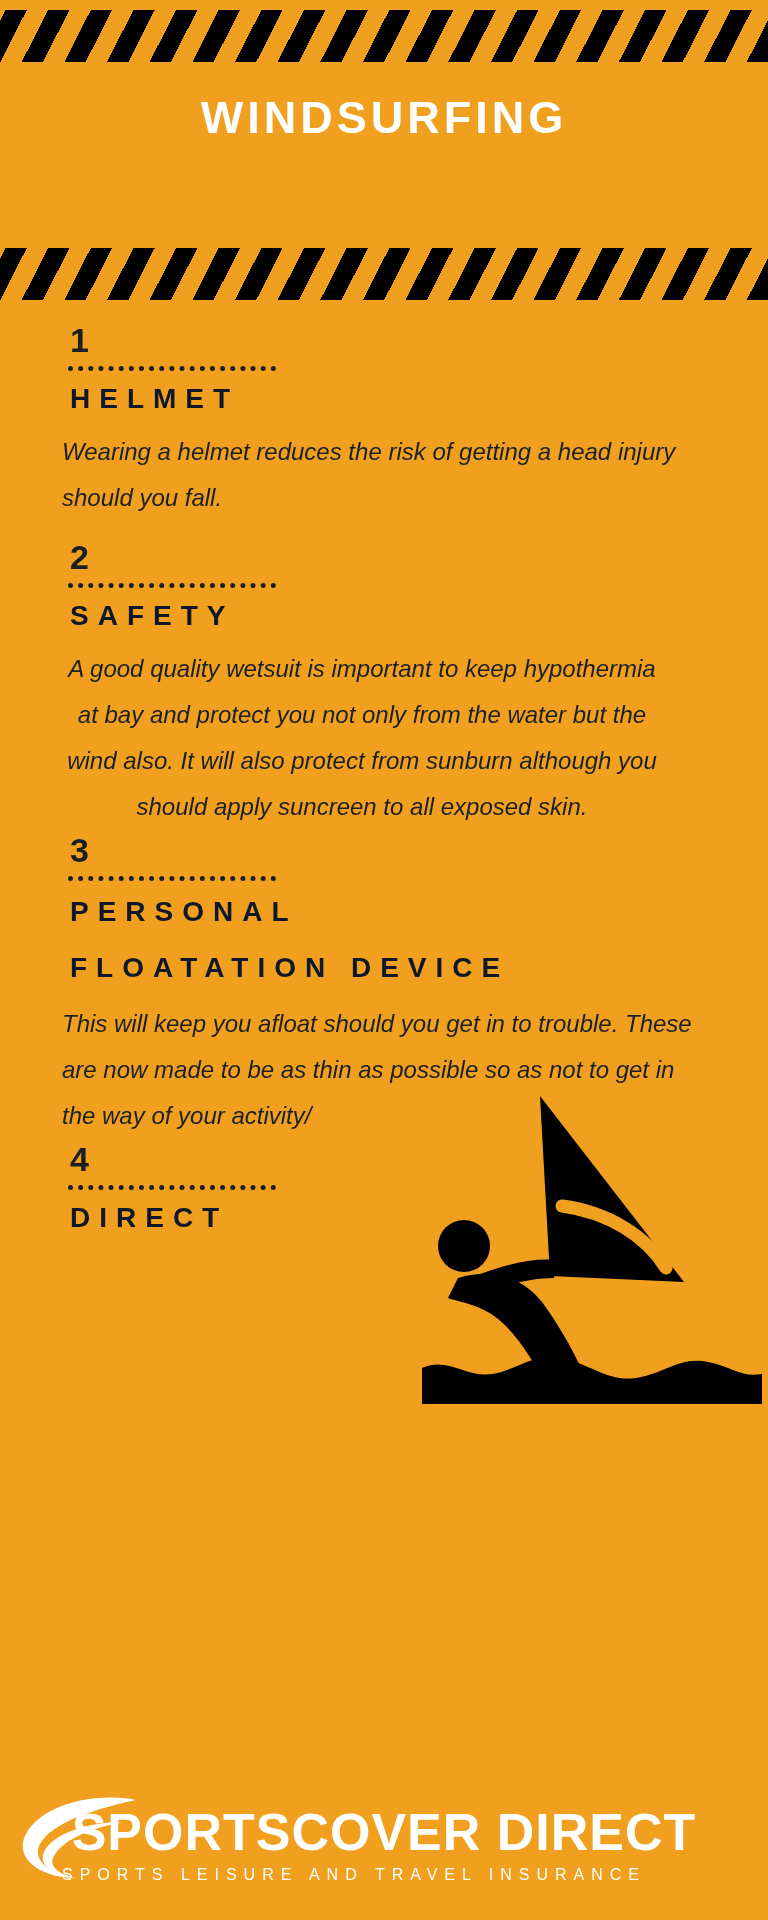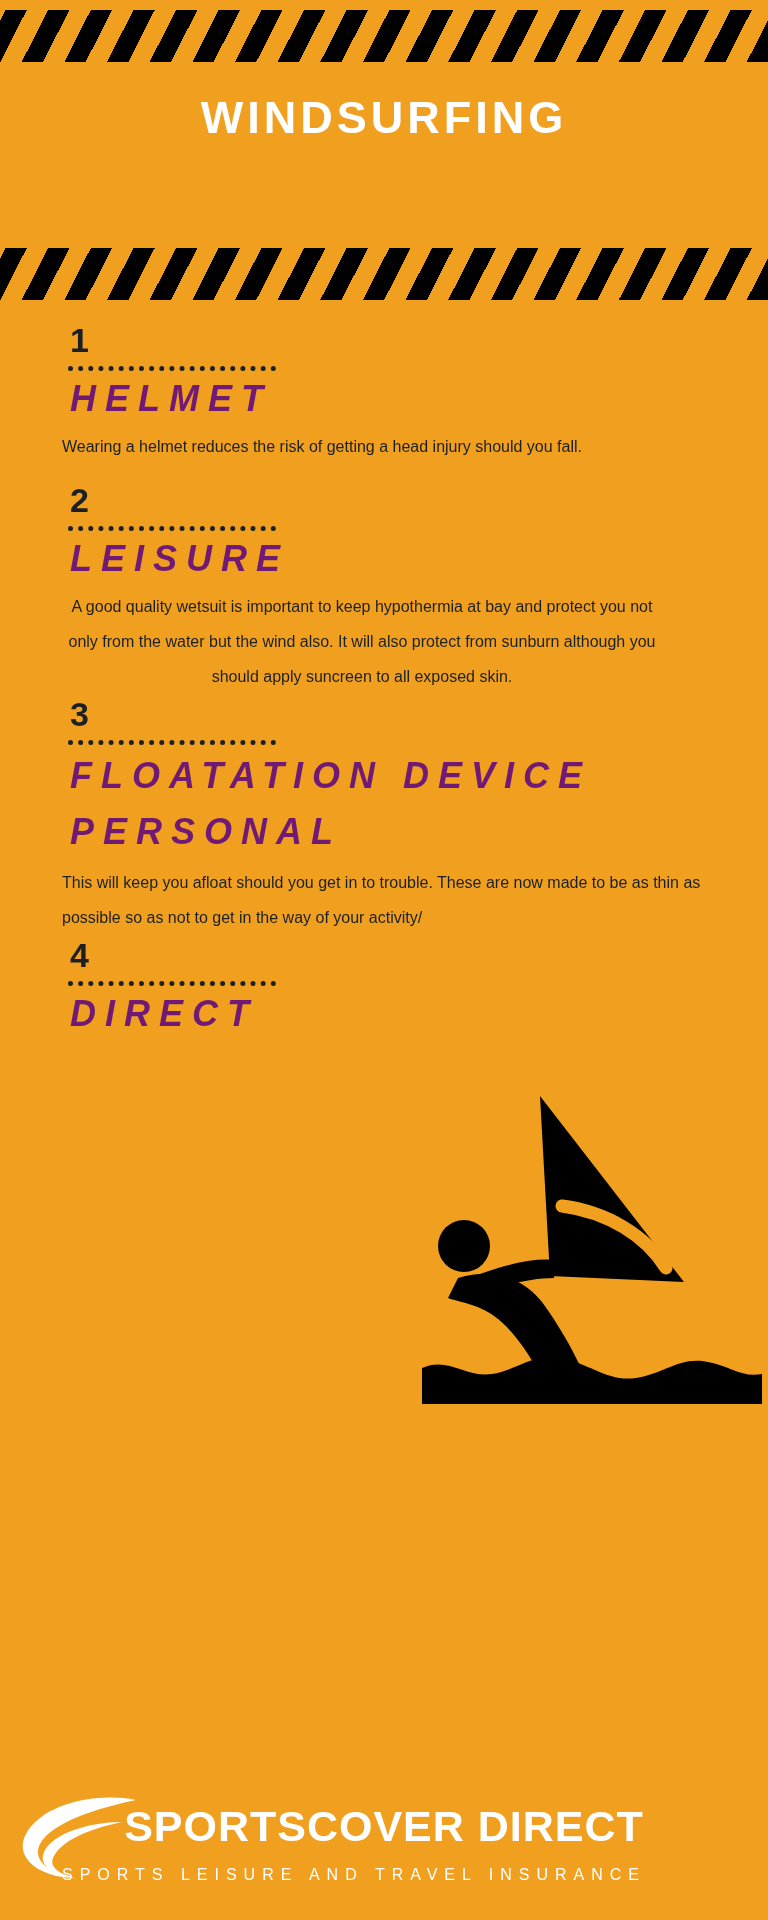--- a/index.html
+++ b/index.html
@@ -72,34 +72,34 @@
     line-height: 40px;
     padding-left: 8px;
   }
   .dots {
     margin: 6px 0 8px 6px;
     width: 208px;
     height: 0;
     border-top: 5px dotted #1c2024;
   }
   .head {
-    color: #701a75;
-    font-weight: bold;
-    font-size: 36px;
+    color: #0f172a;
+    font-weight: bold;
+    font-size: 28px;
     letter-spacing: 9px;
     line-height: 40px;
     padding-left: 8px;
     margin-bottom: 10px;
-    font-style: italic;
   }
   .body-text {
     color: #1c2024;
-    font-size: 16px;
-    line-height: 35px;
+    font-size: 24px;
+    line-height: 46px;
     max-width: 660px;
+    font-style: italic;
   }
   .sec1 { margin-bottom: 16px; }
   .sec2 .body-text { max-width: 600px; text-align: center; }
   .sec3 .head { line-height: 46px; }
   .sec4 { }
   .sec4 .body-text {
     max-width: 300px;
   }
   .narrow-wrap {
     position: relative;
@@ -123,21 +123,21 @@
     height: 120px;
   }
   .logo-row {
     position: absolute;
     left: 0;
     top: 10px;
     width: 768px;
     text-align: center;
     color: #ffffff;
     font-weight: bold;
-    font-size: 43px;
+    font-size: 52px;
     letter-spacing: 1px;
     white-space: nowrap;
   }
   .logo-sub {
     position: absolute;
     left: 0;
     top: 74px;
     width: 708px;
     text-align: center;
     color: #ffffff;
@@ -170,29 +170,29 @@
     <div class="section sec1">
       <div class="num">1</div>
       <div class="dots"></div>
       <div class="head">HELMET</div>
       <div class="body-text">Wearing a helmet reduces the risk of getting a head injury should you fall.</div>
     </div>
 
     <div class="section sec2">
       <div class="num">2</div>
       <div class="dots"></div>
-      <div class="head">LEISURE</div>
+      <div class="head">SAFETY</div>
       <div class="body-text">A good quality wetsuit is important to keep hypothermia at bay and protect you not only from the water but the wind also. It will also protect from sunburn although you should apply suncreen to all exposed skin.</div>
     </div>
 
     <div class="section sec3">
       <div class="num">3</div>
       <div class="dots"></div>
+      <div class="head">PERSONAL</div>
       <div class="head">FLOATATION DEVICE</div>
-      <div class="head">PERSONAL</div>
       <div class="body-text">This will keep you afloat should you get in to trouble. These are now made to be as thin as possible so as not to get in the way of your activity/</div>
     </div>
 
     <div class="section sec4">
       <div class="num">4</div>
       <div class="dots"></div>
       <div class="head">DIRECT</div>
     </div>
 
   </div>

